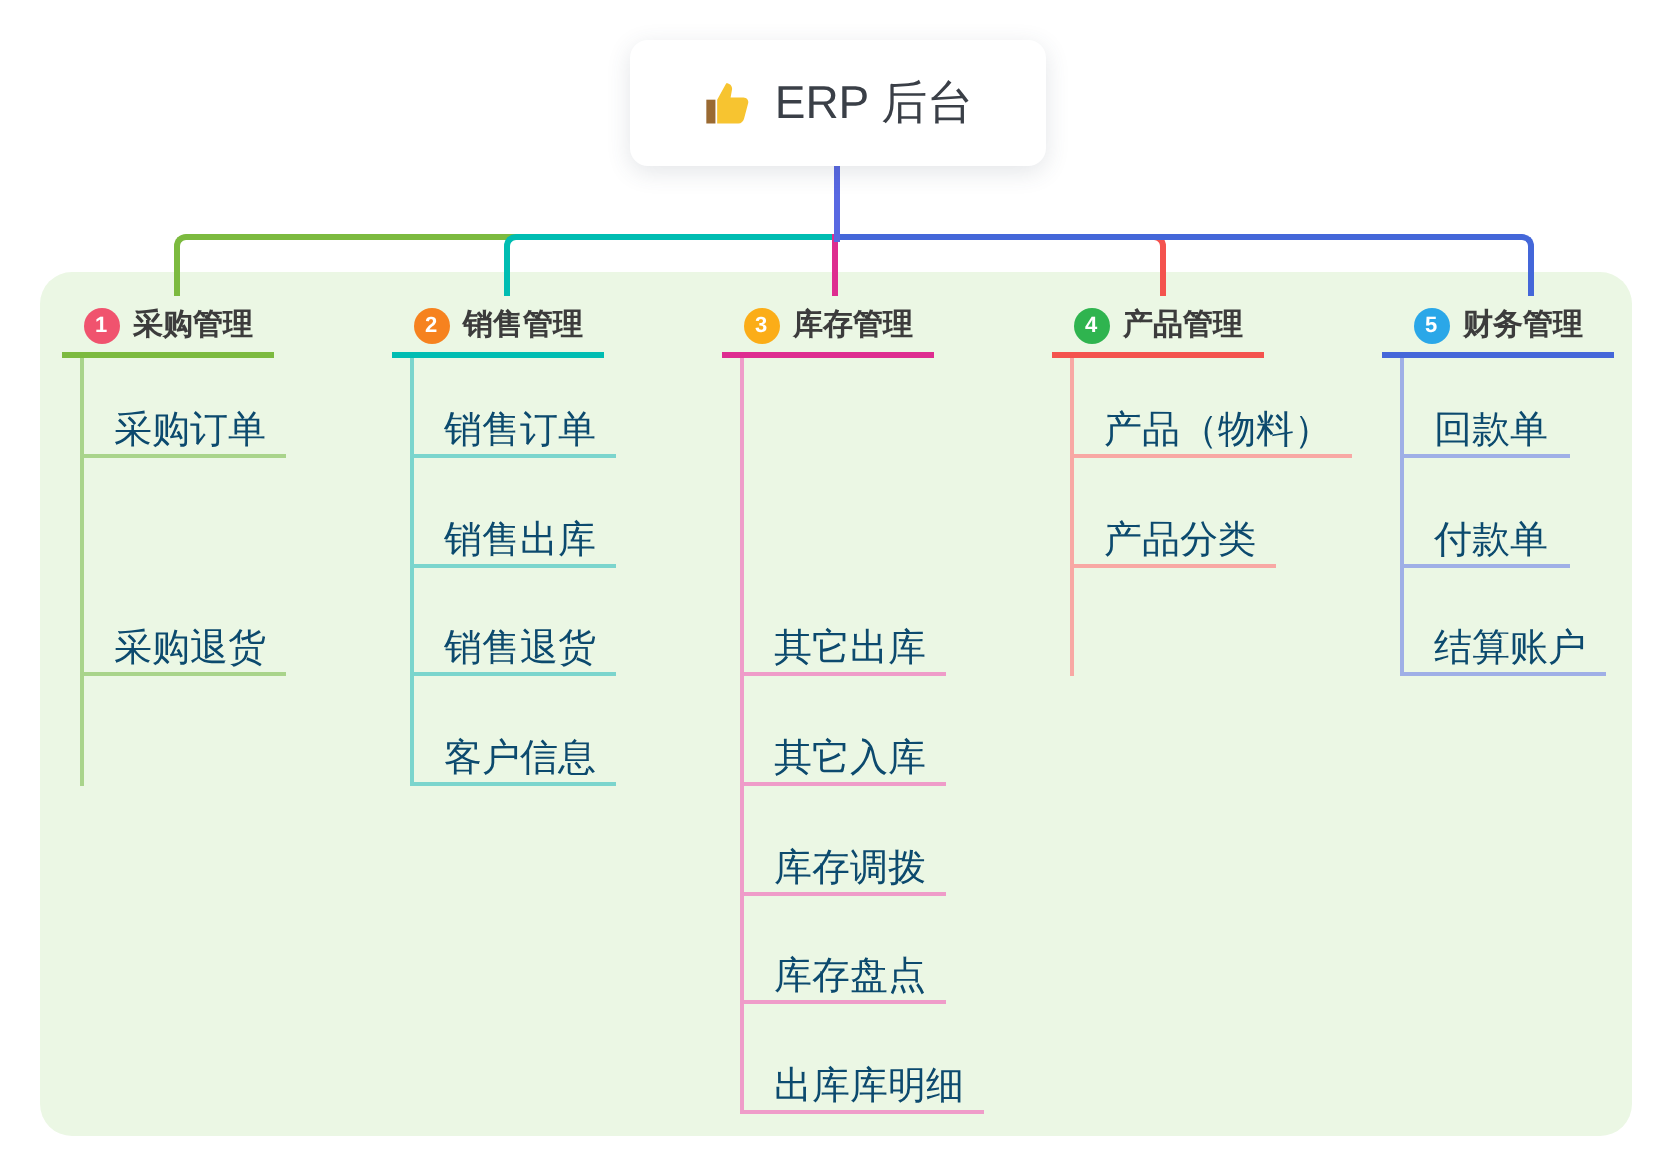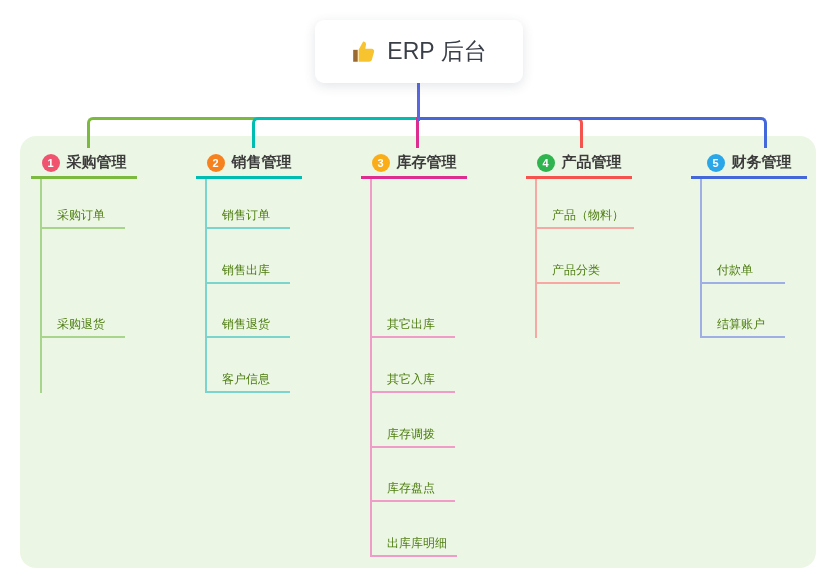--- a/index.html
+++ b/index.html
@@ -24,21 +24,21 @@
   
   .branch-title{position:absolute;height:30px;box-sizing:border-box;
     display:flex;align-items:center;justify-content:center;gap:7px;
     font-size:15px;font-weight:600;color:#3c3c3c;white-space:nowrap;
     border-bottom:3px solid;}
   .badge{width:18px;height:18px;border-radius:50%;flex:0 0 18px;
     color:#fff;font-size:11px;font-weight:700;line-height:18px;text-align:center;}
   
   .child{position:absolute;height:30px;min-width:85px;box-sizing:border-box;
     display:flex;align-items:flex-end;padding:0 10px 4px 17px;
-    font-size:12px;line-height:15px;color:#4d7c0f;white-space:nowrap;
+    font-size:19px;line-height:15px;color:#0c4a6e;white-space:nowrap;
     border-bottom:2px solid;}
   .vline{position:absolute;width:2px;}
   
   .b1 .badge,.badge.b1{background:#F0536E;}
   .b1.branch-title{border-color:#7CBA3F;}
   .b1.child{border-color:#A9D48B;} .vline.b1{background:#A9D48B;}
   .b2 .badge,.badge.b2{background:#F6821F;}
   .b2.branch-title{border-color:#00BDB2;}
   .b2.child{border-color:#7BD5CD;} .vline.b2{background:#7BD5CD;}
   .b3 .badge,.badge.b3{background:#FBAD18;}
@@ -110,16 +110,17 @@
   </div>
   <div class="vline b4" style="left:535px;top:179px;height:159px"></div>
   <div class="child b4" style="left:535px;top:199px">产品（物料）</div>
   <div class="child b4" style="left:535px;top:254px">产品分类</div>
 
   <div class="branch-title b5" style="left:691px;top:149px;width:116px">
     <span class="badge b5">5</span>
     <span>财务管理</span>
   </div>
   <div class="vline b5" style="left:700px;top:179px;height:159px"></div>
+  <div class="child b5" style="left:700px;top:199px">回款单</div>
   <div class="child b5" style="left:700px;top:254px">付款单</div>
   <div class="child b5" style="left:700px;top:308px">结算账户</div>
 
 </div>
 
 </body></html>

